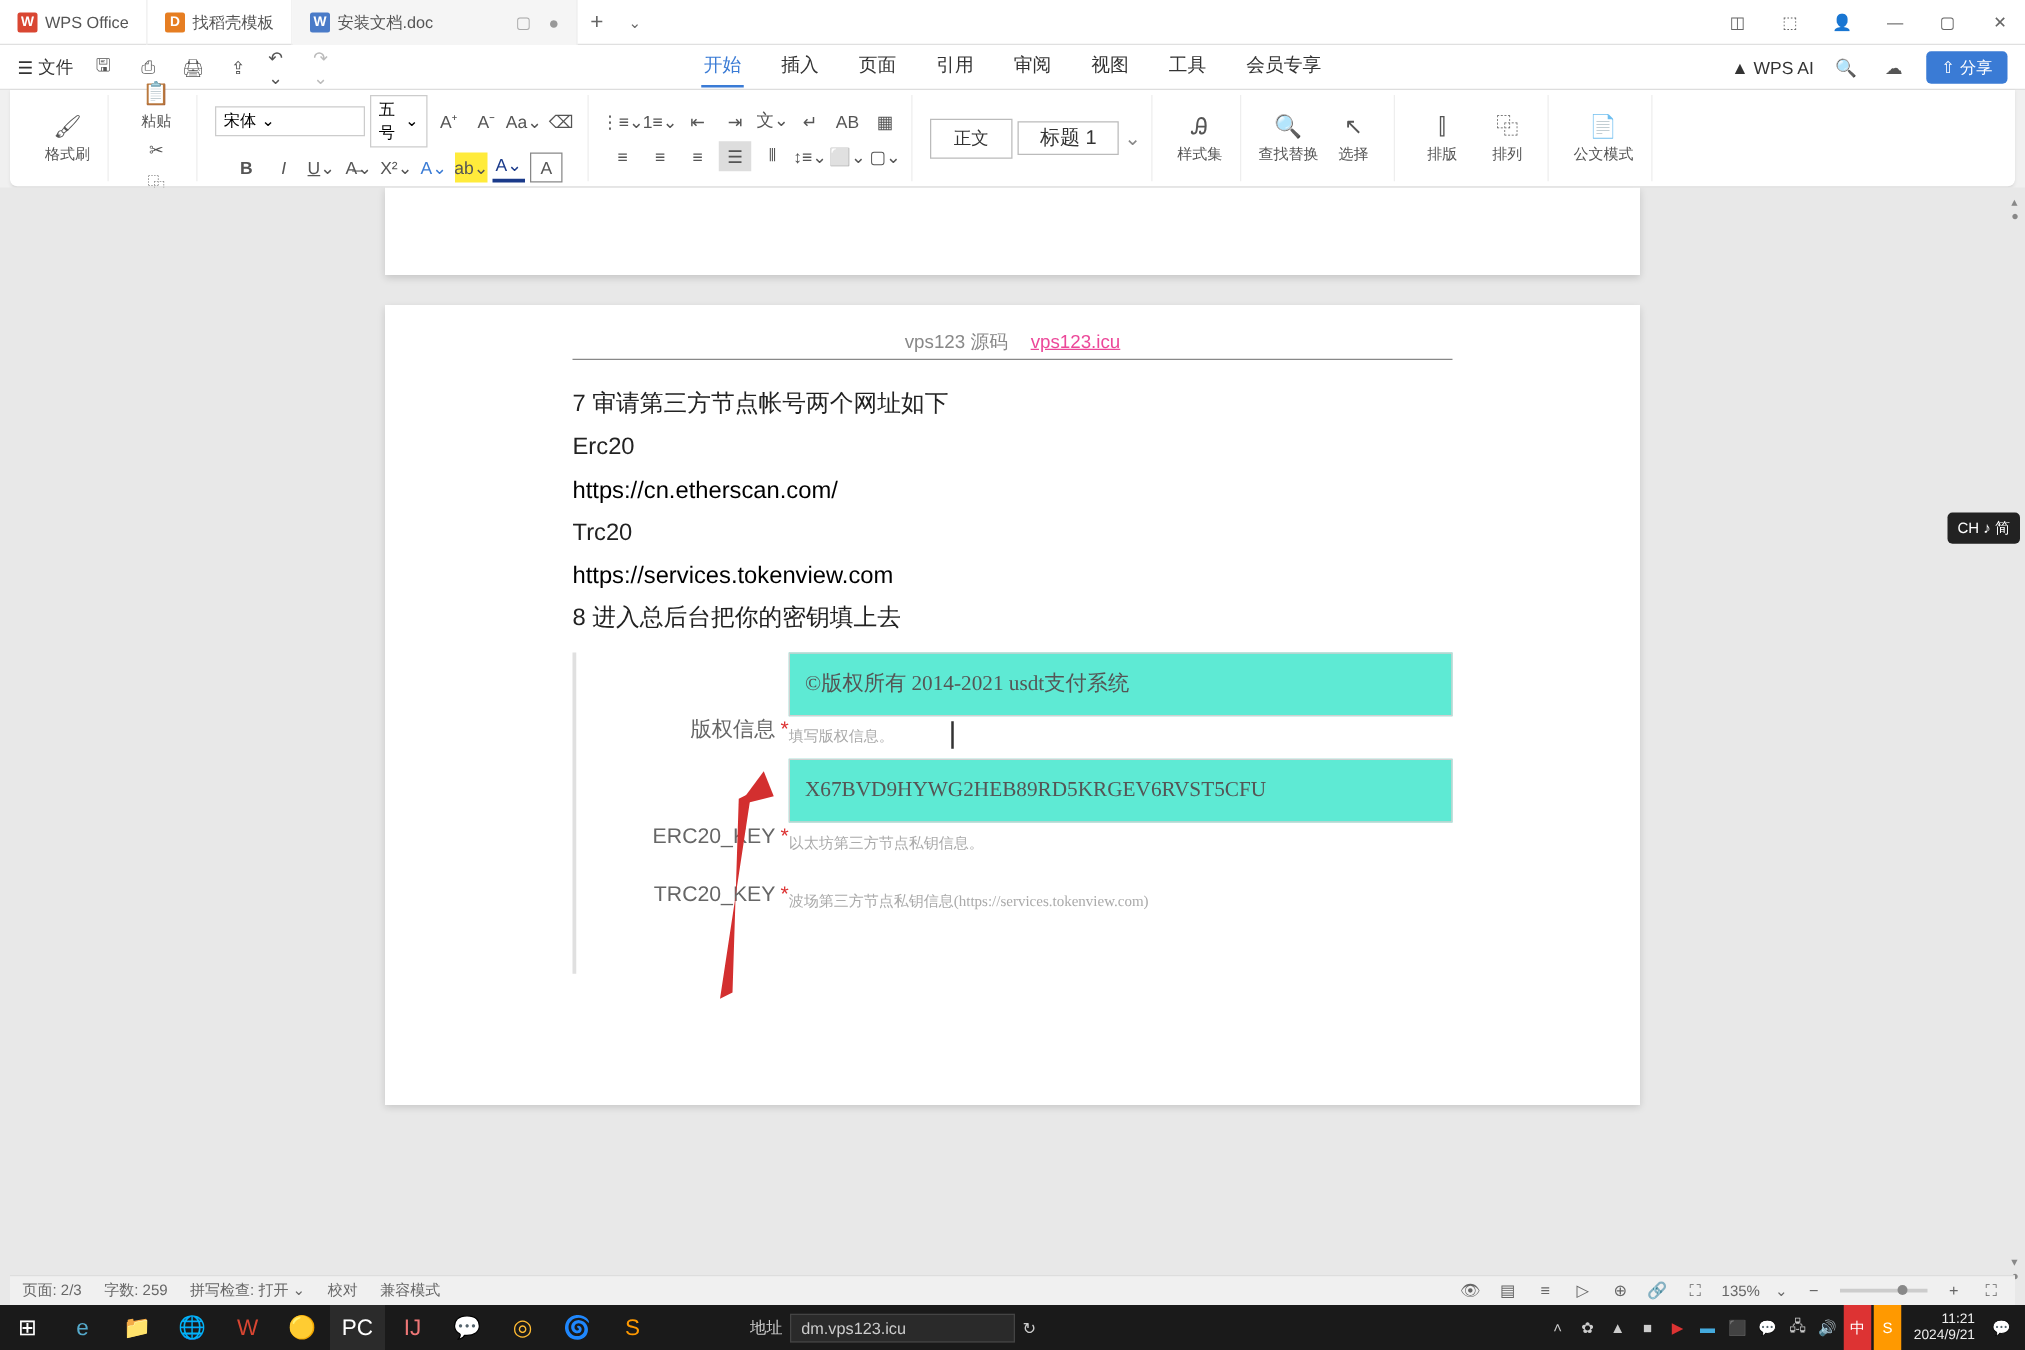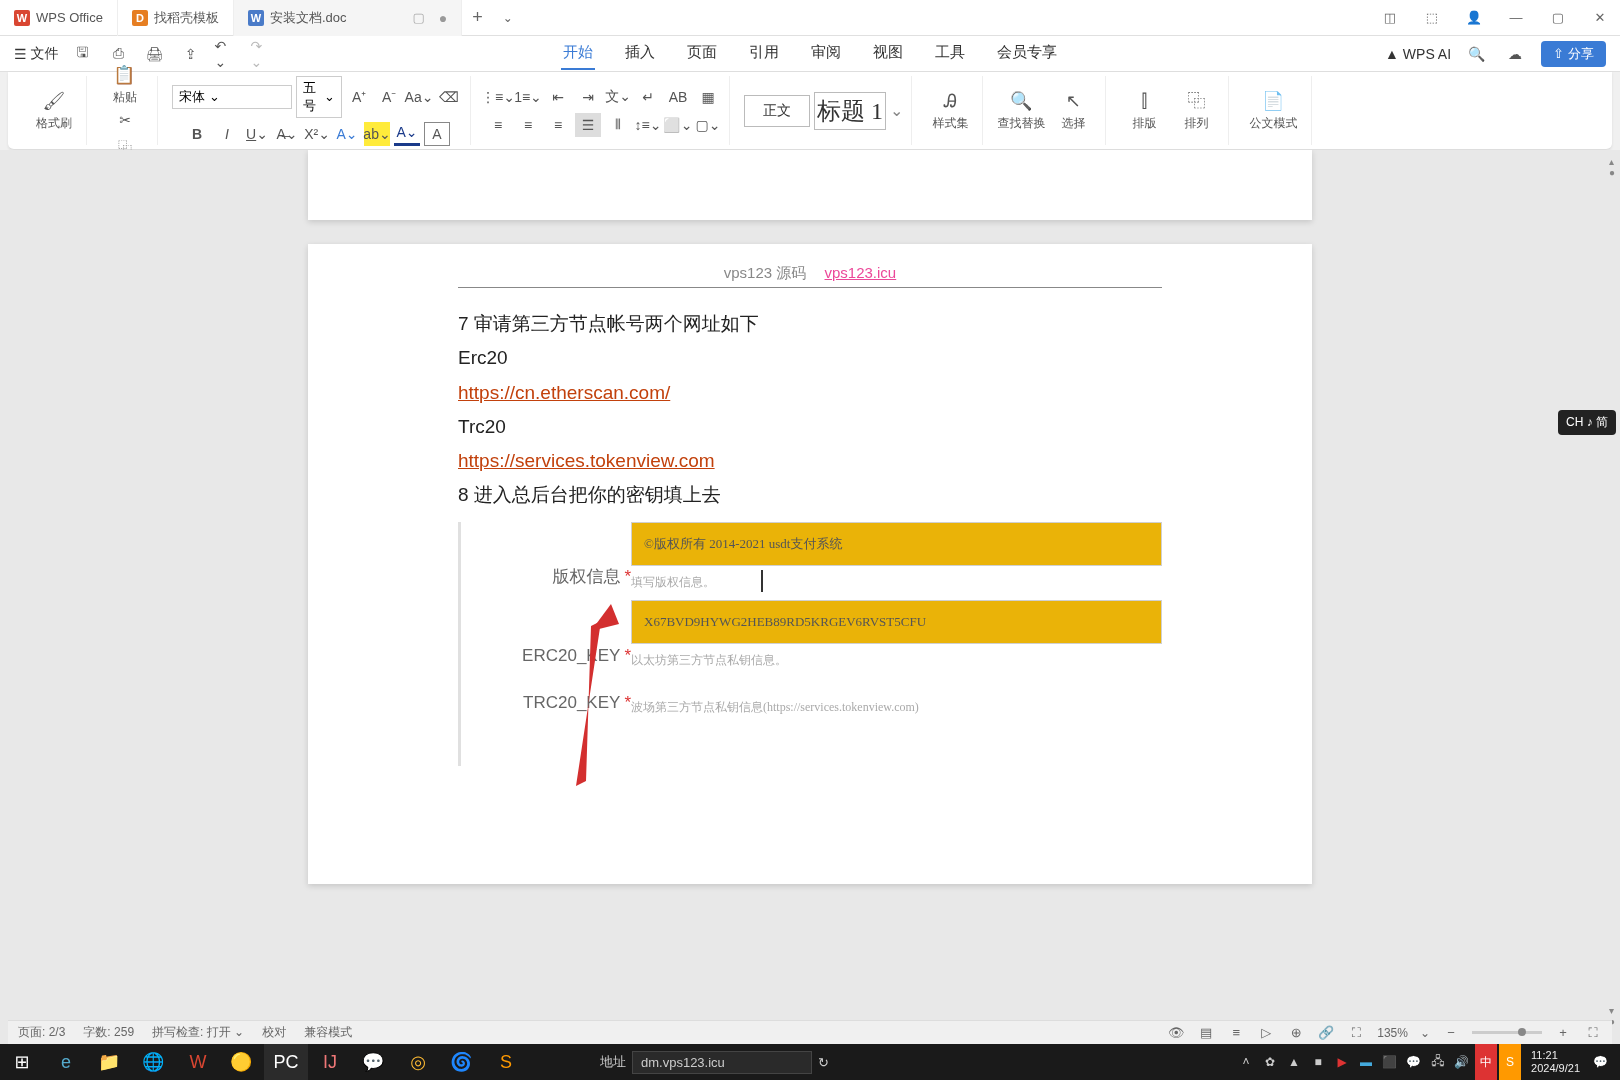--- a/index.html
+++ b/index.html
@@ -32,59 +32,59 @@
 
 .ribbon { height: 78px; background: #fff; display: flex; align-items: center; padding: 4px 14px; border-bottom: 1px solid #ddd; gap: 6px; margin: 0 8px 0 8px; border-radius: 0 0 6px 6px; box-shadow: 0 1px 3px rgba(0,0,0,0.08); }
 .ribbon-group { display: flex; flex-direction: column; align-items: center; padding: 0 8px; gap: 2px; border-right: 1px solid #eee; height: 100%; justify-content: center; }
 .ribbon-group.wide { flex-direction: row; }
 .ribbon-big-btn { display: flex; flex-direction: column; align-items: center; gap: 2px; font-size: 12px; color: #555; width: 48px; }
 .ribbon-icon { width: 24px; height: 24px; display: flex; align-items: center; justify-content: center; font-size: 18px; color: #555; }
 .ribbon-sel { border: 1px solid #ccc; padding: 2px 6px; font-size: 13px; background: #fff; display: flex; align-items: center; gap: 4px; }
 .ribbon-row { display: flex; gap: 4px; align-items: center; }
 .ribbon-small { width: 26px; height: 24px; display: flex; align-items: center; justify-content: center; color: #555; font-size: 14px; }
 .style-box { border: 1px solid #bbb; padding: 6px 18px; font-size: 14px; color: #333; background: #fff; }
-.style-box.heading { font-family: Liberation Serif, serif; font-size: 24px; padding: 2px 2px; }
+.style-box.heading { font-family: Liberation Sans, sans-serif; font-size: 16px; padding: 2px 17px; }
 
 
 .doc-area { position: absolute; top: 150px; bottom: 36px; left: 0; right: 0; background: #e8e8e8; overflow: hidden; }
 .page-spacer { height: 70px; width: 1004px; background: #fff; margin: 0 auto; box-shadow: 0 2px 6px rgba(0,0,0,0.15); }
 .page { width: 1004px; background: #fff; margin: 24px auto 0; box-shadow: 0 2px 6px rgba(0,0,0,0.15); padding: 64px 0 40px 0; position: relative; min-height: 640px; }
 .page-header { position: absolute; top: 20px; left: 150px; right: 150px; text-align: center; color: #888; font-size: 15px; border-bottom: 1px solid #888; padding-bottom: 4px; }
 .page-header a { color: #ec4899; text-decoration: underline; margin-left: 14px; }
 .content { padding: 0 150px 0 150px; font-size: 19px; line-height: 1.7; color: #222; font-family: "SimSun", serif; }
 .content .line { margin-bottom: 2px; }
-.content a { color: #c2410c; text-decoration: underline; }
+.content a { color: #000000; }
 
 
 .form-area { margin-top: 10px; border-left: 3px solid #e0e0e0; padding-left: 10px; position: relative; padding-bottom: 40px; }
 .form-row { display: flex; align-items: flex-end; margin-bottom: 8px; }
 .form-label { width: 160px; text-align: right; color: #666; font-size: 17px; padding-top: 10px; font-family: "Microsoft YaHei"; }
 .form-label .req { color: #d33; margin-left: 4px; }
 .form-field { flex: 1; }
-.form-input { border: 1px solid #d0d0d0; padding: 10px 12px; width: 100%; font-size: 13px; color: #555; font-family: "Microsoft YaHei"; background: #eab308; }
+.form-input { border: 1px solid #d0d0d0; padding: 10px 12px; width: 100%; font-size: 17px; color: #555; font-family: "Microsoft YaHei"; background: #5eead4; }
 .form-hint { color: #aaa; font-size: 12px; margin-top: 6px; font-family: "Microsoft YaHei"; }
 .red-arrow { position: absolute; left: 100px; bottom: -30px; width: 60px; height: 200px; pointer-events: none; }
 .cursor-beam { position: absolute; width: 2px; height: 22px; background: #333; }
 
 
 .statusbar { position: absolute; bottom: 36px; height: 24px; background: #f0f0f0; left: 8px; right: 8px; display: flex; align-items: center; font-size: 12px; color: #666; padding: 0 10px; gap: 18px; border-top: 1px solid #ddd; }
 .statusbar .right { margin-left: auto; display: flex; align-items: center; gap: 12px; }
 .status-icon { width: 18px; height: 18px; display: flex; align-items: center; justify-content: center; font-size: 13px; }
 .zoom-slider { width: 70px; height: 3px; background: #ccc; position: relative; }
 .zoom-thumb { width: 8px; height: 8px; background: #888; border-radius: 50%; position: absolute; top: -3px; left: 65%; }
 
 
 .addrbar { position: absolute; bottom: 36px; right: 280px; display: flex; align-items: center; gap: 6px; font-size: 13px; color: #333; }
 .addrbar input { border: 1px solid #999; padding: 3px 8px; width: 180px; font-size: 13px; background: #fff; }
 
 
 .taskbar { position: absolute; bottom: 0; left: 0; right: 0; height: 36px; background: #1a1a1a; display: flex; align-items: center; }
 .task-icon { width: 44px; height: 36px; display: flex; align-items: center; justify-content: center; color: #fff; font-size: 18px; }
 .task-right { margin-left: auto; display: flex; align-items: center; gap: 2px; padding-right: 8px; }
-.task-clock { color: #eee; font-size: 11px; text-align: left; line-height: 1.2; padding: 0 8px; }
+.task-clock { color: #eee; font-size: 11px; text-align: right; line-height: 1.2; padding: 0 8px; }
 .tray-icon { width: 22px; height: 36px; display: flex; align-items: center; justify-content: center; color: #ccc; font-size: 12px; }
 
 
 .ime-badge { position: absolute; right: 4px; top: 410px; background: #222; color: #fff; font-size: 12px; padding: 4px 8px; border-radius: 4px; display: flex; align-items: center; gap: 4px; }
 
 
 .scroll-hint { position: absolute; right: 2px; width: 12px; color: #888; font-size: 10px; display:flex; flex-direction:column; align-items:center; }
 </style>
 </head>
 <body>

